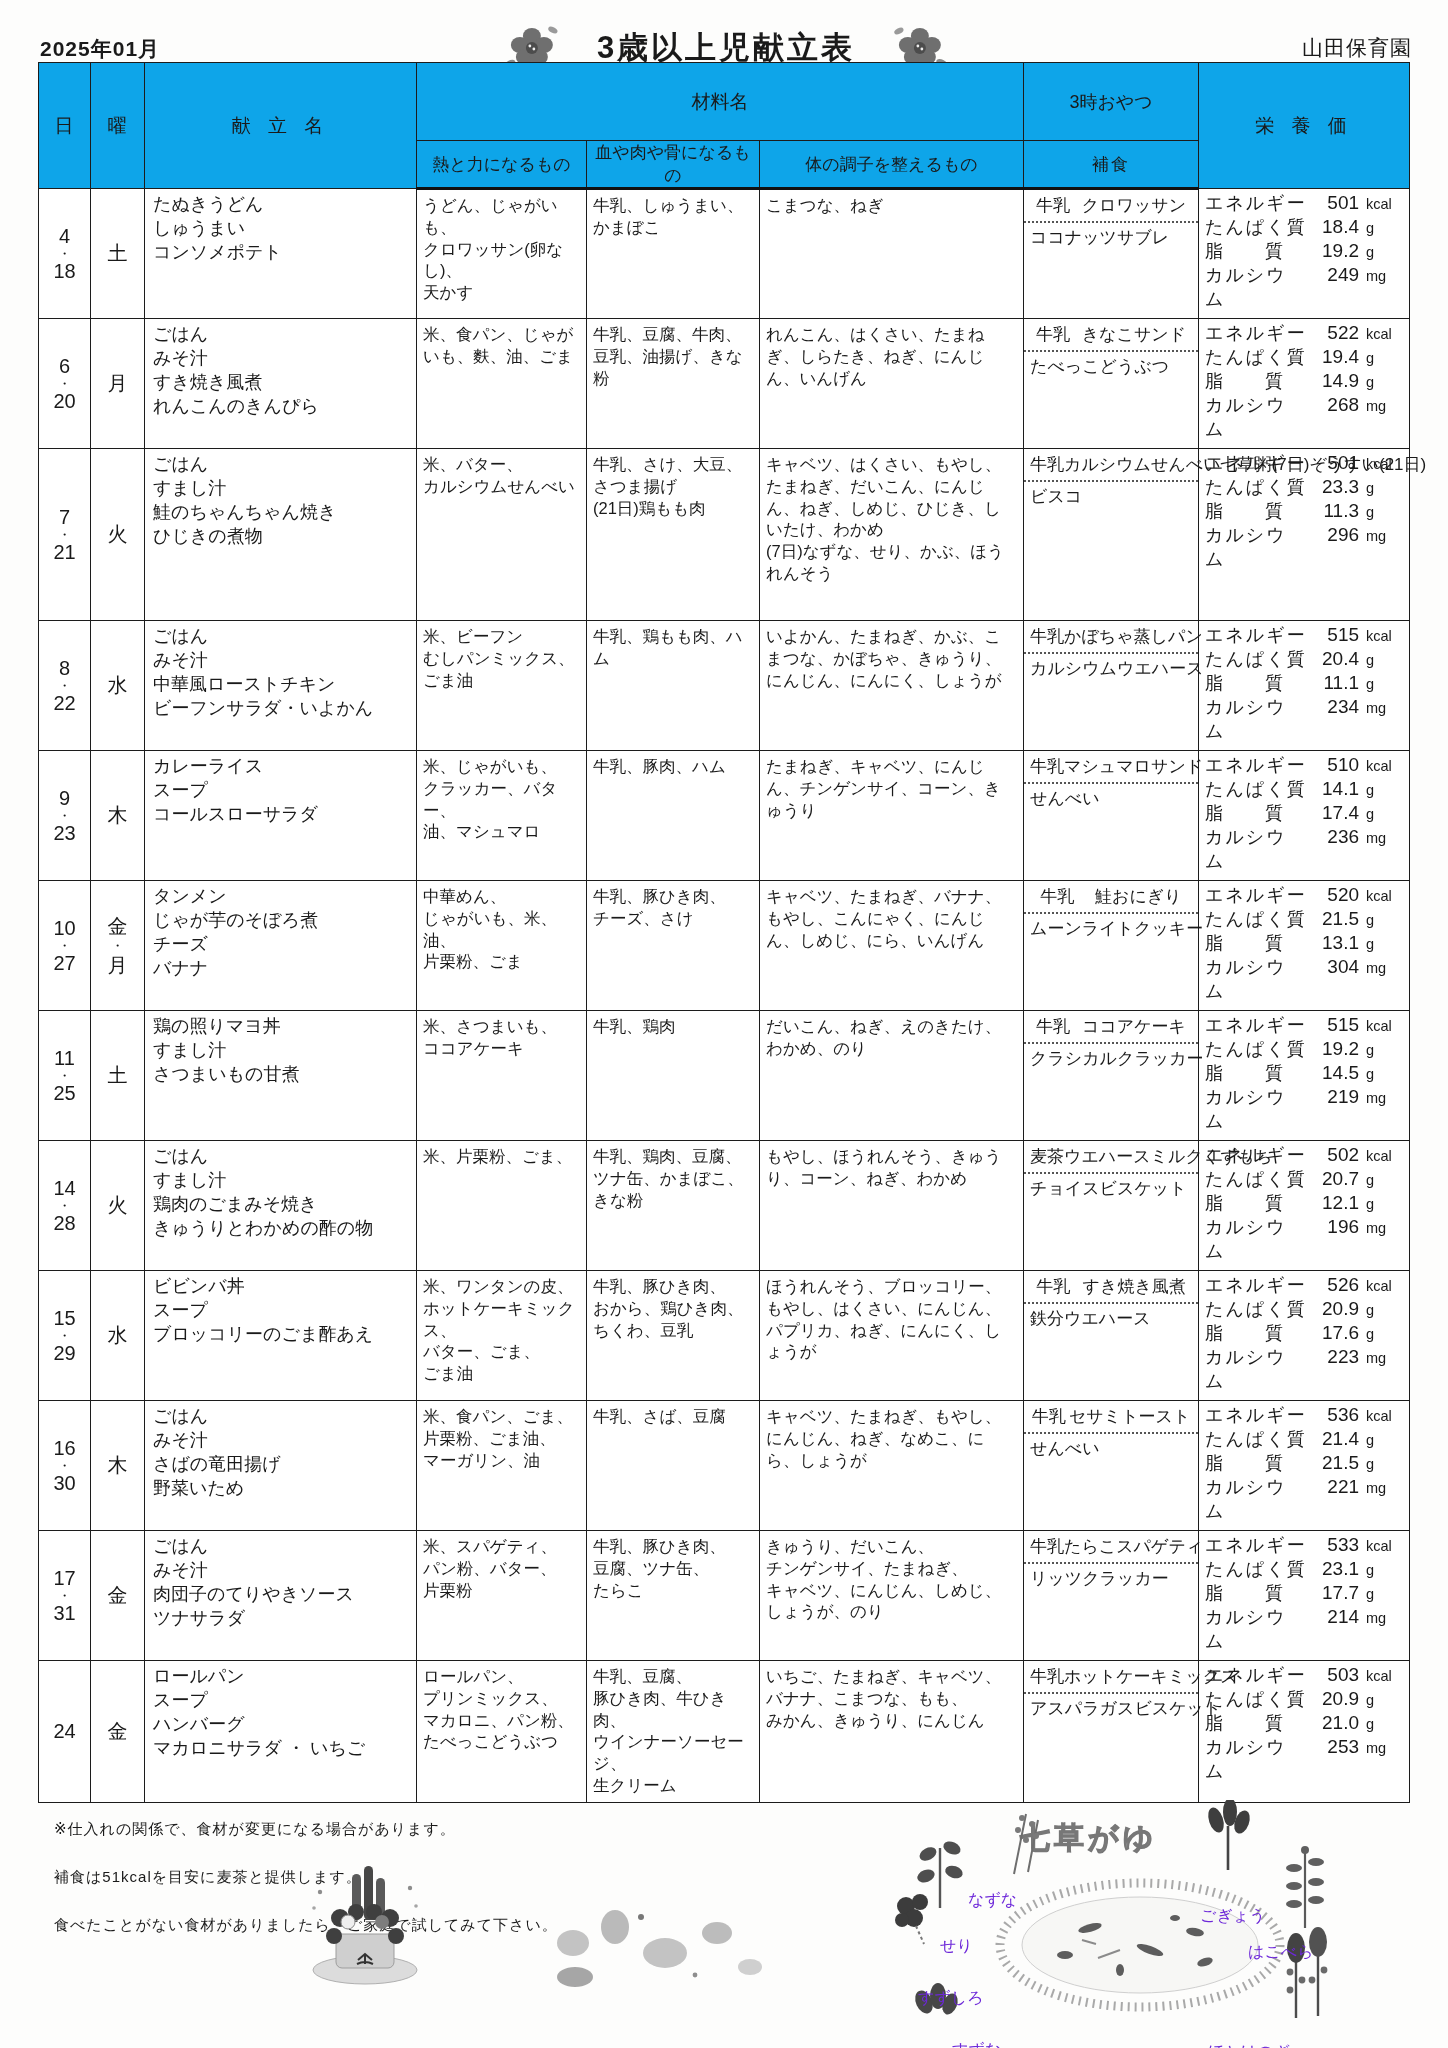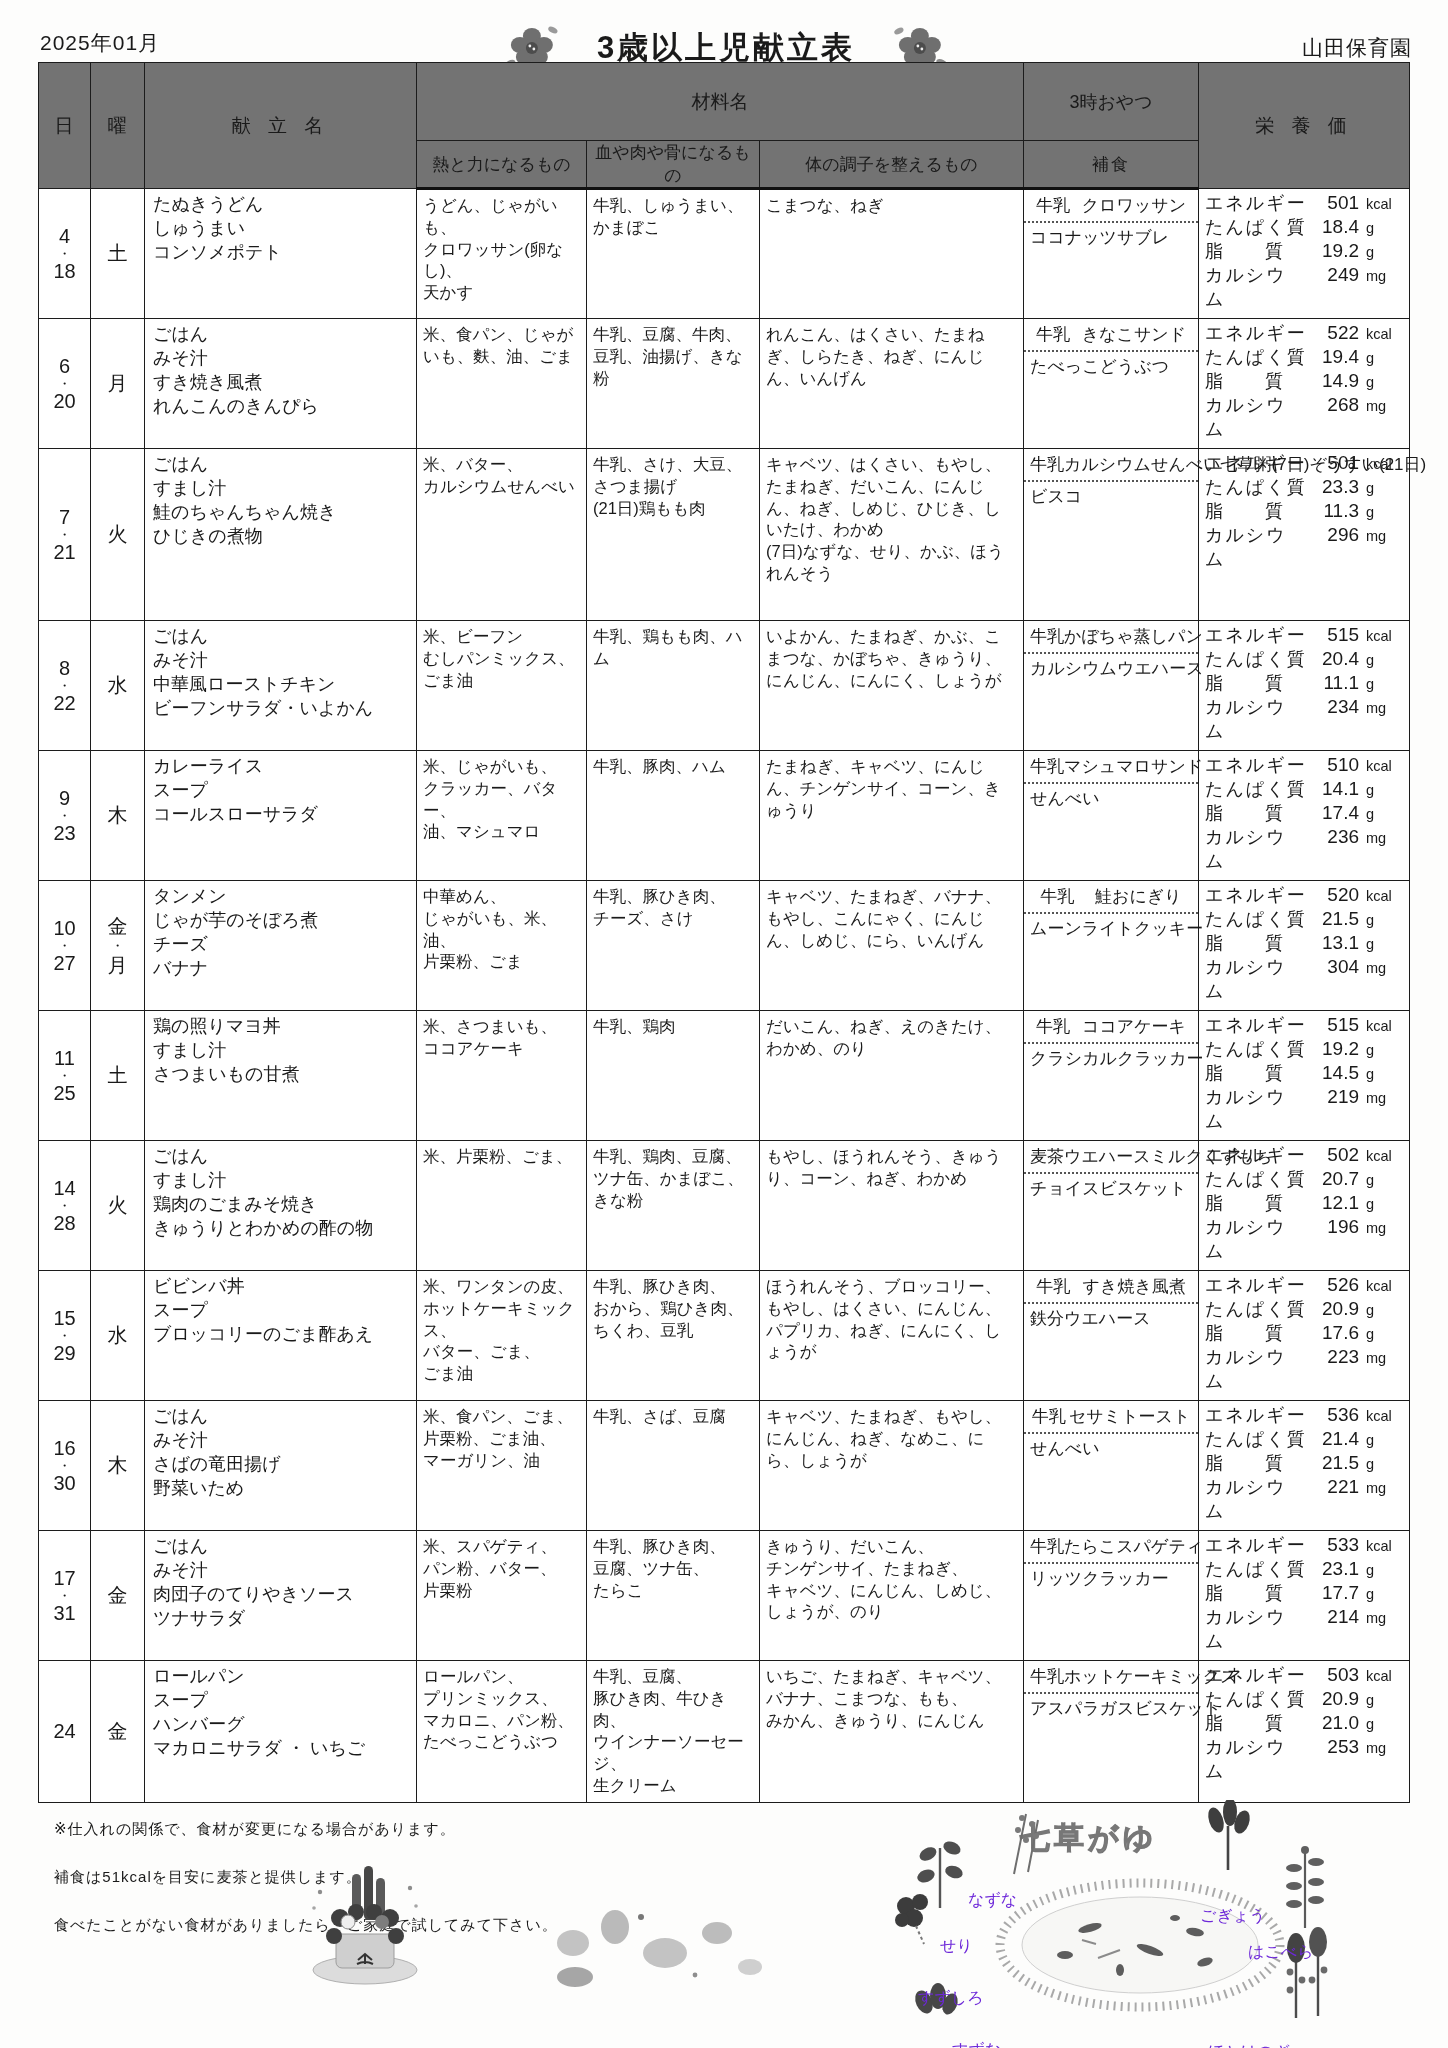--- a/index.html
+++ b/index.html
@@ -1,30 +1,30 @@
 <!DOCTYPE html>
 <html><head>
 <meta charset="utf-8">
 <style>
   * { margin:0; padding:0; box-sizing:border-box; }
   body { background:#9a9a9a; font-family:"Liberation Sans","DejaVu Sans",sans-serif; color:#1a1a1a; }
   .page { position:relative; width:1448px; height:2048px; background:#fdfdfc; margin:0 auto; overflow:hidden; }
 
   
   .top-header { position:absolute; top:22px; left:40px; right:36px; height:48px; }
-  .month { position:absolute; left:0; top:7px; font-size:21px; letter-spacing:1px; }
+  .month { position:absolute; left:0; top:13px; font-size:21px; letter-spacing:1px;font-weight:bold; }
   .facility { position:absolute; right:0; top:12px; font-size:21px; letter-spacing:1px; }
   .title-group { position:absolute; left:50%; transform:translateX(-50%); top:0; display:flex; align-items:center; gap:36px; }
   .page-title { font-size:31px; font-weight:bold; letter-spacing:3px; }
   .flower { width:58px; height:52px; }
 
   
   table.menu-table { position:absolute; top:62px; left:38px; border-collapse:collapse; table-layout:fixed; width:1371px; background:#fff; }
   table.menu-table th, table.menu-table td { border:1.6px solid #1c1c1c; }
-  thead th { font-weight:normal; font-size:19px; text-align:center; vertical-align:middle; background:#737373; }
+  thead th { font-weight:normal; font-size:19px; text-align:center; vertical-align:middle; background:#0ea5e9; }
   tr.h1 { height:78px; }
   tr.h2 { height:40px; }
   tr.h2 th { font-size:17px; border-bottom:3px solid #111; }
   .c-day, .c-wd { letter-spacing:1px; }
   .c-menu { letter-spacing:6px; }
   .c-mat { border-bottom:1.6px solid #1c1c1c; }
   .c-nut { letter-spacing:6px; }
   .c-sub-small { font-size:15.5px; }
   .c-snack-top { border-bottom:2.6px dotted #555; font-size:18px; }
   .c-hoshoku { border-top:2.6px dotted #555; letter-spacing:2px; }

